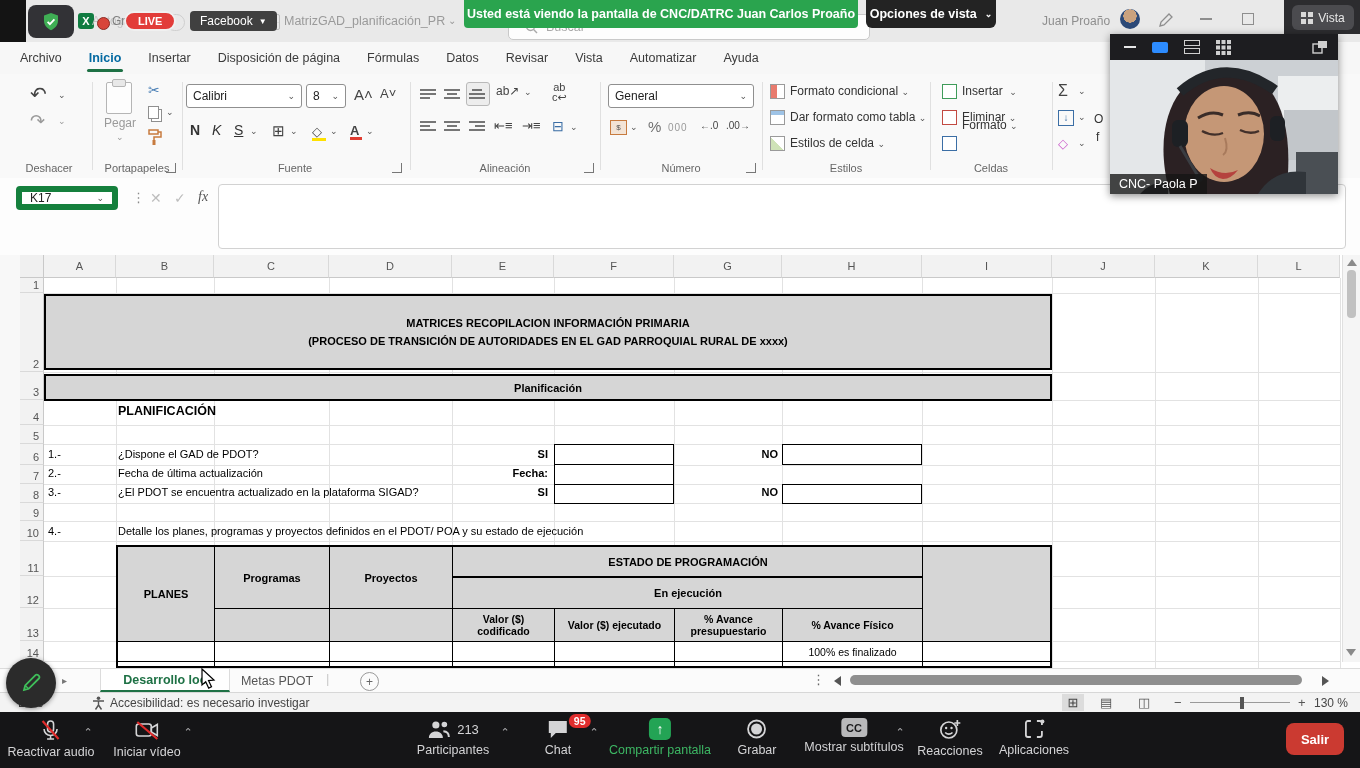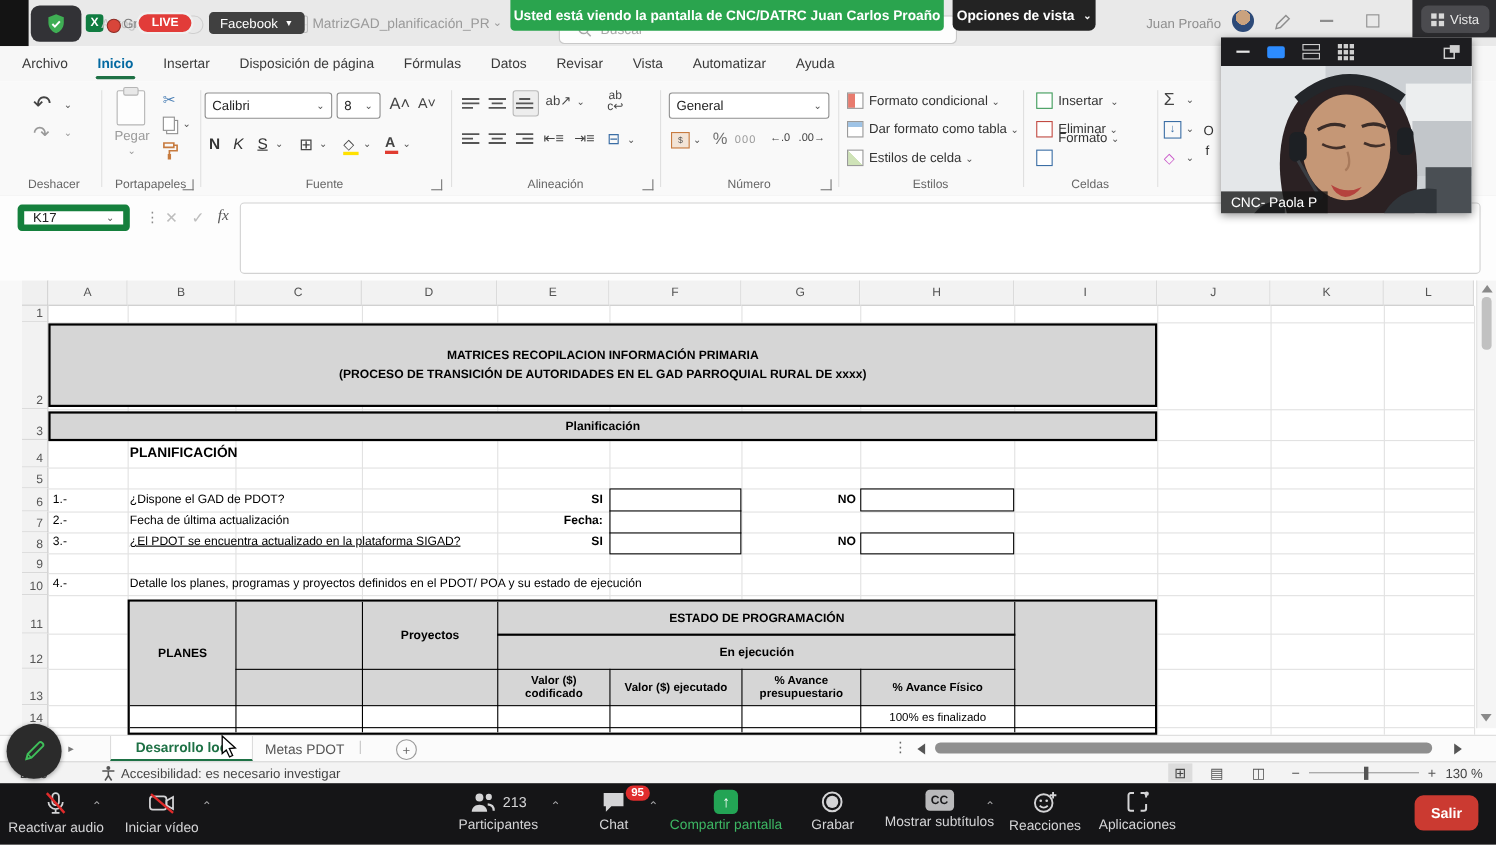--- a/index.html
+++ b/index.html
@@ -387,21 +387,21 @@
     <span class="stext sbold" style="left:118px;top:149px;font-size:12.5px;z-index:2;">PLANIFICACIÓN</span>
 
     <span class="stext" style="left:48px;top:193px;z-index:2;">1.-</span>
     <span class="stext" style="left:118px;top:193px;z-index:2;">¿Dispone el GAD de PDOT?</span>
     <span class="stext sbold" style="left:452px;top:193px;width:96px;text-align:right;z-index:2;">SI</span>
     <span class="stext sbold" style="left:674px;top:193px;width:104px;text-align:right;z-index:2;">NO</span>
     <span class="stext" style="left:48px;top:212px;z-index:2;">2.-</span>
     <span class="stext" style="left:118px;top:212px;z-index:2;">Fecha de  última actualización</span>
     <span class="stext sbold" style="left:452px;top:212px;width:96px;text-align:right;z-index:2;">Fecha:</span>
     <span class="stext" style="left:48px;top:231px;z-index:2;">3.-</span>
-    <span class="stext" style="left:118px;top:231px;z-index:2;text-decoration:underline;">¿El PDOT se encuentra actualizado en la plataforma SIGAD?</span>
+    <span class="stext" style="left:118px;top:231px;z-index:2;">¿El PDOT se encuentra actualizado en la plataforma SIGAD?</span>
     <span class="stext sbold" style="left:452px;top:231px;width:96px;text-align:right;z-index:2;">SI</span>
     <span class="stext sbold" style="left:674px;top:231px;width:104px;text-align:right;z-index:2;">NO</span>
 
     <div class="cellbox" style="left:554px;top:189px;width:120px;height:60px;z-index:2;"></div>
     <div class="blk" style="left:554px;top:209px;width:120px;height:1px;z-index:3;"></div>
     <div class="blk" style="left:554px;top:229px;width:120px;height:1px;z-index:3;"></div>
     <div class="cellbox" style="left:782px;top:189px;width:140px;height:21px;z-index:2;"></div>
     <div class="cellbox" style="left:782px;top:229px;width:140px;height:20px;z-index:2;"></div>
 
     <span class="stext" style="left:48px;top:270px;z-index:2;">4.-</span>
@@ -416,20 +416,21 @@
       <div class="blk" style="left:436px;top:61px;width:1px;height:58px;"></div>
       <div class="blk" style="left:556px;top:61px;width:1px;height:58px;"></div>
       <div class="blk" style="left:664px;top:61px;width:1px;height:58px;"></div>
       <div class="blk" style="left:804px;top:0;width:1px;height:119px;"></div>
       <div class="blk" style="left:334px;top:29px;width:471px;height:2px;"></div>
       <div class="blk" style="left:96px;top:61px;width:709px;height:1px;"></div>
       <div class="blk" style="left:0;top:94px;width:932px;height:1px;"></div>
       <div class="blk" style="left:0;top:114px;width:932px;height:1px;"></div>
 
       <div class="abs ctr sbold" style="left:0;top:0;width:96px;height:94px;font-size:11px;">PLANES</div>
+      <div class="abs ctr sbold" style="left:97px;top:0;width:114px;height:61px;font-size:11px;">Programas</div>
       <div class="abs ctr sbold" style="left:212px;top:0;width:122px;height:61px;font-size:11px;">Proyectos</div>
       <div class="abs ctr sbold" style="left:335px;top:0;width:470px;height:29px;font-size:11px;">ESTADO DE PROGRAMACIÓN</div>
       <div class="abs ctr sbold" style="left:335px;top:31px;width:470px;height:30px;font-size:11px;">En ejecución</div>
       <div class="abs ctr sbold" style="left:335px;top:62px;width:101px;height:32px;font-size:10.5px;text-align:center;padding:0 10px;box-sizing:border-box;">Valor ($) codificado</div>
       <div class="abs ctr sbold" style="left:437px;top:62px;width:119px;height:32px;font-size:10.5px;text-align:center;">Valor ($) ejecutado</div>
       <div class="abs ctr sbold" style="left:557px;top:62px;width:107px;height:32px;font-size:10.5px;text-align:center;padding:0 8px;box-sizing:border-box;">% Avance presupuestario</div>
       <div class="abs ctr sbold" style="left:665px;top:62px;width:139px;height:32px;font-size:10.5px;text-align:center;">% Avance Físico</div>
       <div class="abs ctr" style="left:665px;top:95px;width:139px;height:19px;font-size:10.5px;">100% es finalizado</div>
     </div>
 

